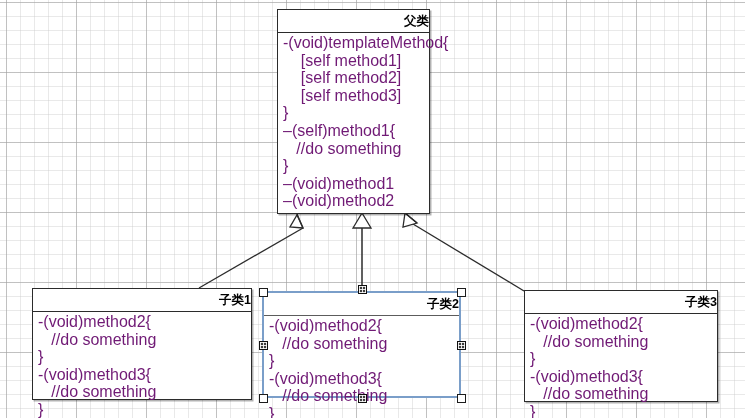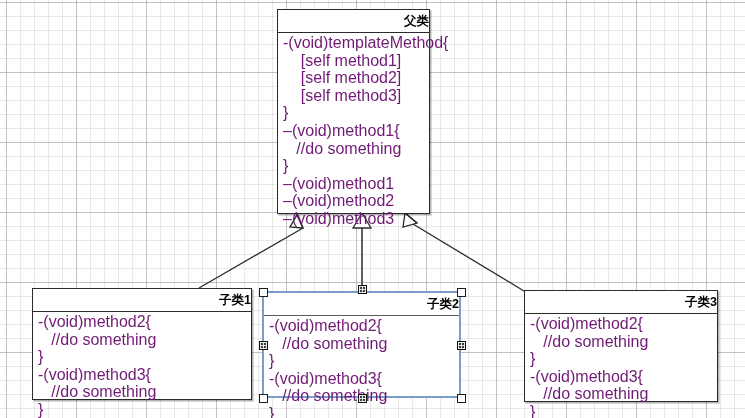--- a/index.html
+++ b/index.html
@@ -115,26 +115,25 @@
   </svg>
 
   <div class="uml-box" style="left:277px; top:9px; width:153px; height:205px;">
     <div class="uml-title">父类</div>
     <div class="uml-body">
       <div class="uml-line">-(void)templateMethod{</div>
       <div class="uml-line">    [self method1]</div>
       <div class="uml-line">    [self method2]</div>
       <div class="uml-line">    [self method3]</div>
       <div class="uml-line">}</div>
-      <div class="uml-line">–(void)method1{</div>
+      <div class="uml-line">–(self)method1{</div>
       <div class="uml-line">   //do something</div>
       <div class="uml-line">}</div>
       <div class="uml-line">–(void)method1</div>
       <div class="uml-line">–(void)method2</div>
-      <div class="uml-line">–(void)method3</div>
     </div>
   </div>
 
   <div class="uml-box" style="left:32px; top:288px; width:220px; height:112px;">
     <div class="uml-title">子类1</div>
     <div class="uml-body">
       <div class="uml-line">-(void)method2{</div>
       <div class="uml-line">   //do something</div>
       <div class="uml-line">}</div>
       <div class="uml-line">-(void)method3{</div>

